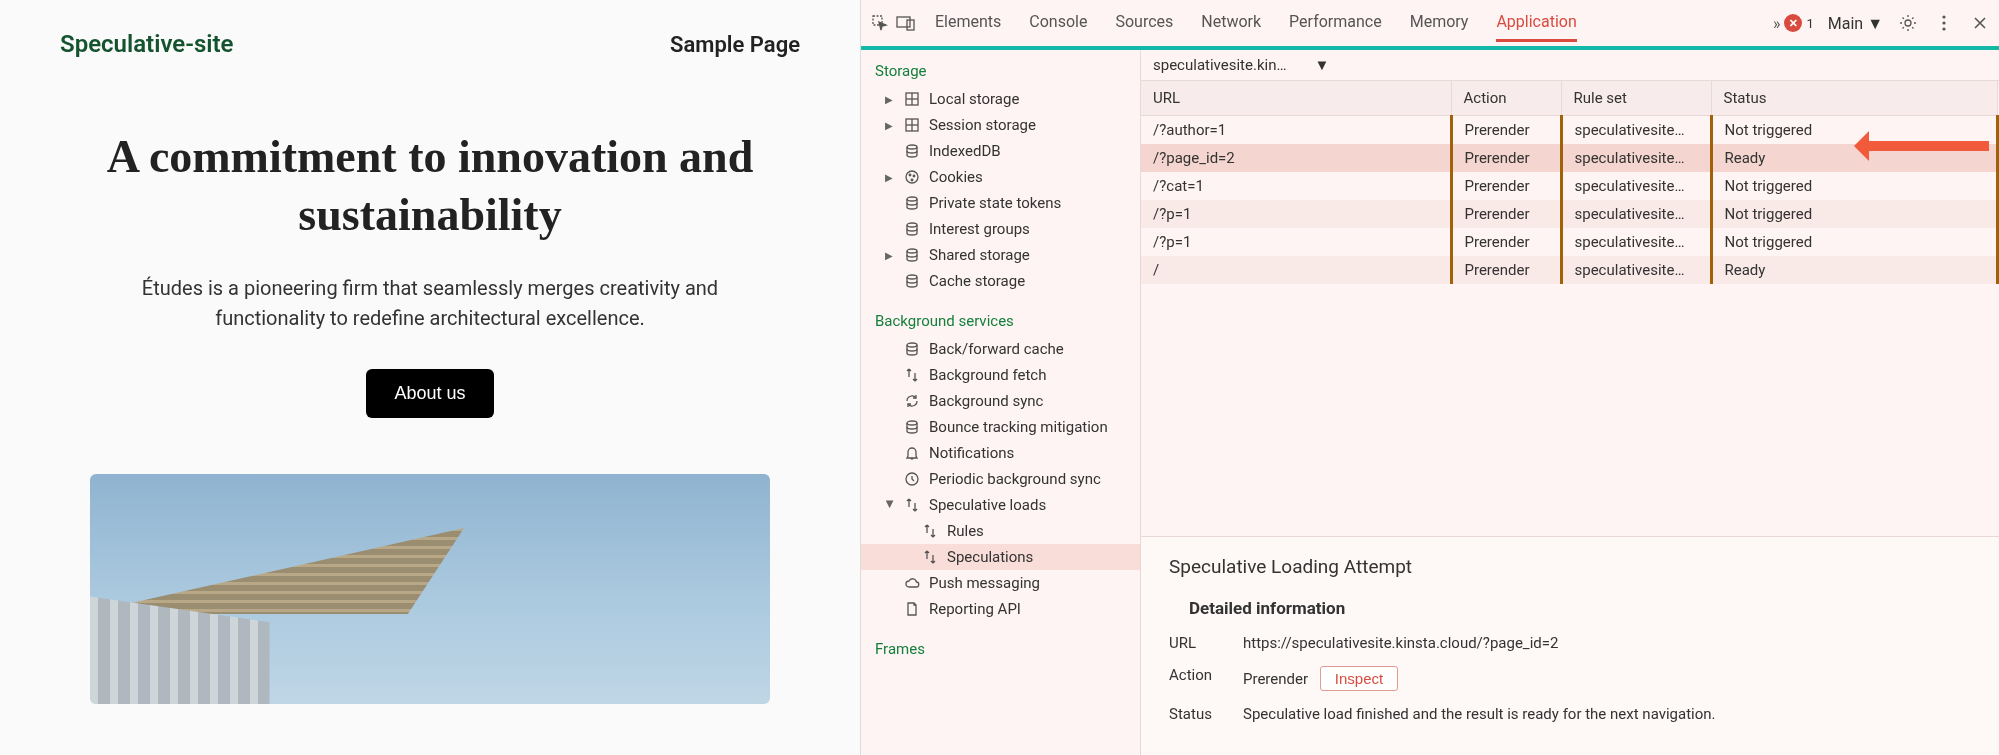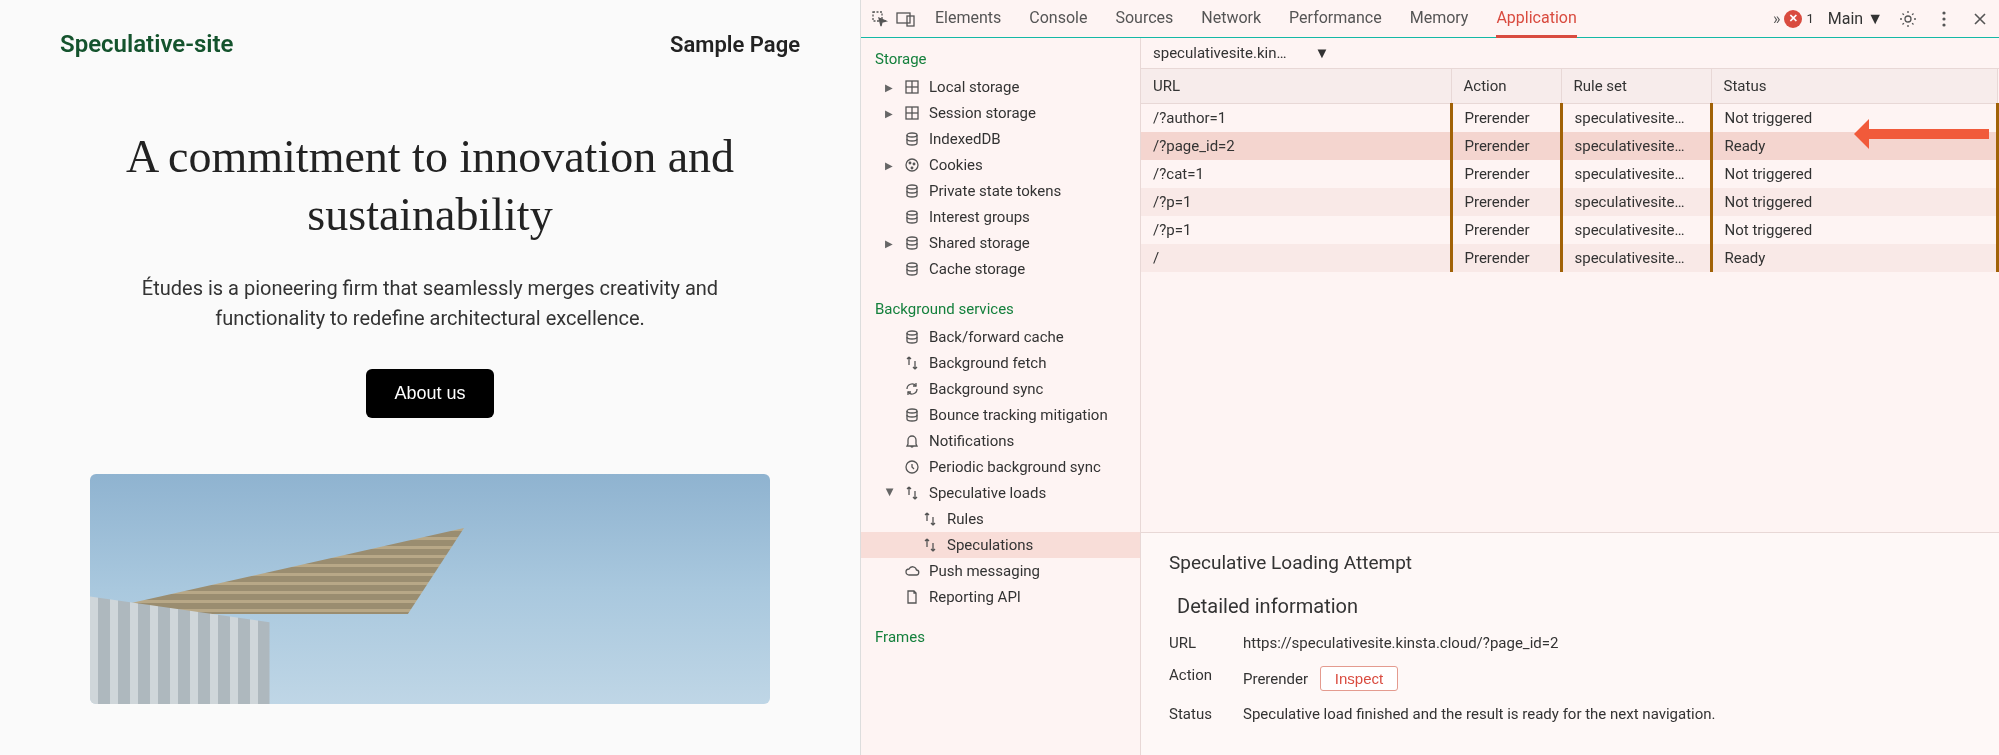--- a/index.html
+++ b/index.html
@@ -5,33 +5,33 @@
 * { box-sizing: border-box; margin: 0; padding: 0; }
 body { font-family: -apple-system, BlinkMacSystemFont, "Segoe UI", Roboto, sans-serif; font-size: 13px; color: #333; background: #fff; }
 .container { display: flex; width: 1999px; height: 755px; }
 
 
 .site { width: 860px; padding: 30px 60px; background: #fafafa; }
 .site-header { display: flex; justify-content: space-between; align-items: center; margin-bottom: 70px; }
 .site-title { font-size: 24px; font-weight: 600; color: #14532d; }
 .site-nav { font-size: 22px; font-weight: 600; color: #222; }
 .hero { text-align: center; padding: 0 30px; }
-.hero h1 { font-family: Georgia, serif; font-size: 46px; font-weight: 400; line-height: 1.25; margin-bottom: 30px; color: #222; }
+.hero h1 { font-family: Georgia, serif; font-size: 46px; font-weight: 700; line-height: 1.25; margin-bottom: 30px; color: #222; }
 .hero p { font-size: 20px; color: #333; line-height: 1.5; margin-bottom: 36px; }
 .btn { display: inline-block; background: #000; color: #fff; padding: 14px 28px; border-radius: 6px; font-size: 18px; font-weight: 500; border: none; }
 .hero-image { margin-top: 56px; width: 100%; height: 230px; border-radius: 6px; background: linear-gradient(to bottom, #8fb3d0 0%, #a9c8de 50%, #bfd6e6 100%); position: relative; overflow: hidden; }
 .building { position: absolute; bottom: 0; left: 0; width: 55%; height: 85%; }
 .roof { position: absolute; top: 10%; left: 0; width: 100%; height: 44%; background: repeating-linear-gradient(to bottom, #b8a887 0, #b8a887 3px, #9a8d70 3px, #9a8d70 9px); clip-path: polygon(0 98%, 100% 0, 85% 100%, 0 100%); }
 .facade { position: absolute; bottom: 0; left: 0; width: 60%; height: 55%; background: repeating-linear-gradient(to right, #cfd6da 0, #cfd6da 8px, #aeb8be 8px, #aeb8be 20px); clip-path: polygon(0 0, 80% 24%, 80% 100%, 0 100%); }
 
 
 .devtools { flex: 1; display: flex; flex-direction: column; background: #fef4f3; border-left: 1px solid #ddd; }
 
 
-.tabbar { display: flex; align-items: center; height: 38px; border-bottom: 1px solid #14b8a6; padding: 0 8px; gap: 4px; }
+.tabbar { display: flex; align-items: center; height: 50px; border-bottom: 4px solid #14b8a6; padding: 0 8px; gap: 4px; }
 .tabbar-icon { width: 22px; height: 22px; display: flex; align-items: center; justify-content: center; color: #555; }
 .tabbar-tabs { display: flex; gap: 28px; margin-left: 14px; flex: 1; }
 .tab { font-size: 16px; color: #555; cursor: pointer; padding: 8px 0; }
 .tab.active { color: #d94b3f; border-bottom: 3px solid #d94b3f; }
 .tabbar-right { display: flex; align-items: center; gap: 14px; margin-left: auto; }
 .err-badge { display: flex; align-items: center; gap: 4px; }
 .err-circle { width: 18px; height: 18px; border-radius: 50%; background: #d94b3f; color: #fff; display: flex; align-items: center; justify-content: center; font-size: 11px; font-weight: bold; }
 .frame-select { font-size: 16px; }
 
 
@@ -64,21 +64,21 @@
 .col-action { width: 110px; }
 .col-ruleset { width: 150px; max-width: 150px; }
 .col-status { }
 
 .arrow-annotation { position: absolute; top: 60px; right: 10px; }
 .arrow-line { width: 130px; height: 10px; background: #f15a3a; position: relative; }
 .arrow-line::before { content: ""; position: absolute; left: -20px; top: -10px; border: 15px solid transparent; border-right-color: #f15a3a; }
 
 .details { border-top: 1px solid #e8d8d6; padding: 18px 28px; background: #fef8f7; }
 .details h2 { font-size: 19px; font-weight: 400; margin-bottom: 20px; }
-.details h3 { font-size: 20px; font-weight: 400; margin-bottom: 16px; margin-left: 8px; }
+.details h3 { font-size: 17px; font-weight: 700; margin-bottom: 16px; margin-left: 20px; }
 .detail-row { display: flex; gap: 18px; margin-bottom: 14px; font-size: 15px; margin-left: 0; }
 .detail-label { width: 56px; color: #333; }
 .detail-value { flex: 1; color: #333; }
 .inspect-btn { border: 1px solid #e49b8f; color: #d94b3f; background: #fff; padding: 3px 14px; border-radius: 3px; font-size: 15px; margin-left: 8px; }
 
 svg { display: block; }
 </style>
 </head>
 <body>
 

